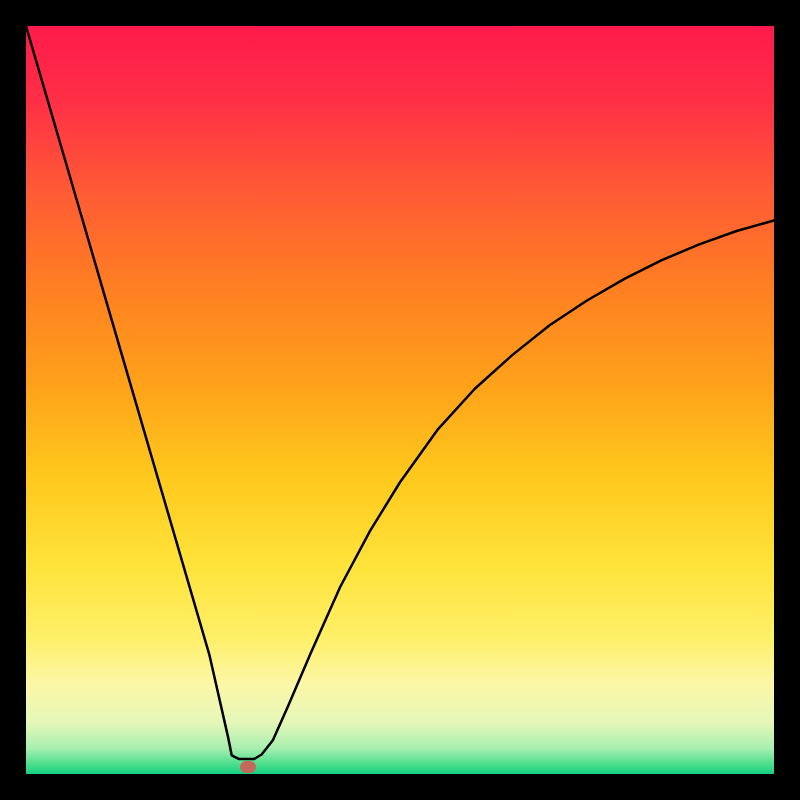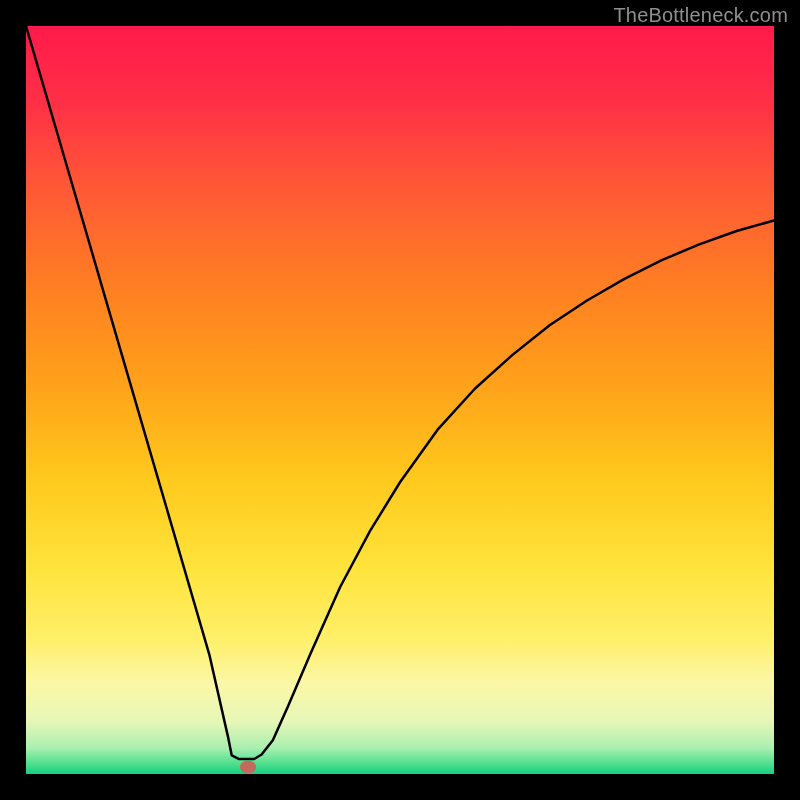--- a/index.html
+++ b/index.html
@@ -44,21 +44,20 @@
     font-size: 20px;
     color: #8f8f8f;
     letter-spacing: 0.2px;
     user-select: none;
   }
 </style>
 </head>
 <body>
 <div class="frame">
 
-  <div class="watermark">TheBottleneck.com</div>
 
   <div class="plot-area">
     <svg class="gradient-bg" viewBox="0 0 748 748" preserveAspectRatio="none">
       <defs>
         <linearGradient id="bg-grad" x1="0" y1="0" x2="0" y2="1">
             <stop offset="0%" stop-color="#ff1a4b"></stop>
             <stop offset="10%" stop-color="#ff2f46"></stop>
             <stop offset="22%" stop-color="#ff5a35"></stop>
             <stop offset="35%" stop-color="#ff7f22"></stop>
             <stop offset="48%" stop-color="#ffa21a"></stop>

